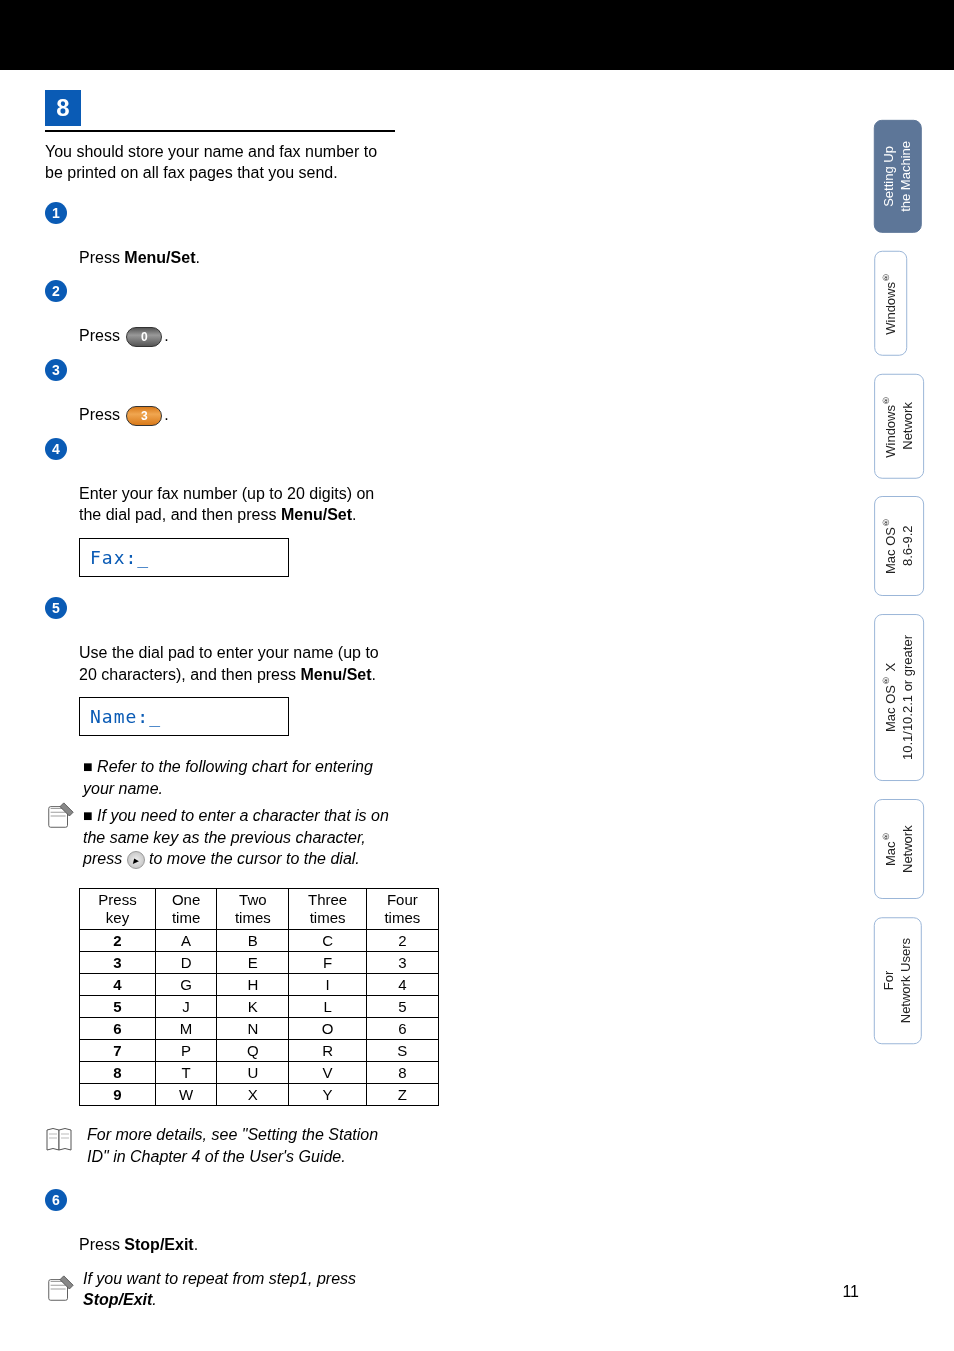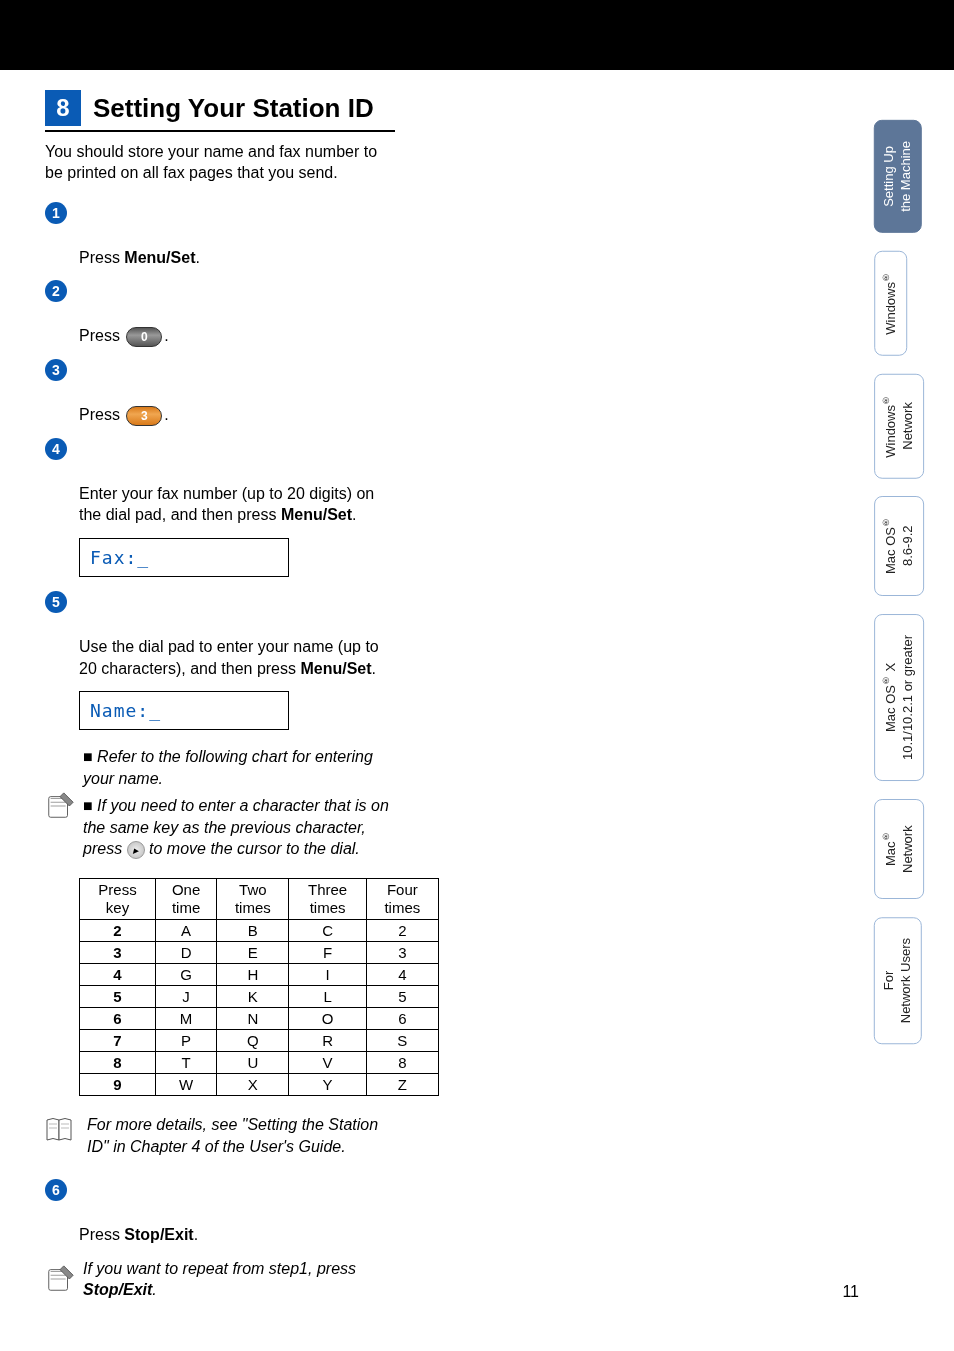--- a/index.html
+++ b/index.html
@@ -87,21 +87,21 @@
       font-weight: bold;
       vertical-align: middle;
       margin: 0 2px;
     }
     .key-oval.orange {
       background: linear-gradient(#d97a1a, #f0a650 40%, #d97a1a);
     }
     .lcd-box {
       border: 1px solid #000;
       padding: 8px 10px;
-      margin: 8px 0 14px 34px;
+      margin: 8px 0 20px 34px;
       width: 210px;
       font-family: monospace;
       font-size: 18px;
       color: #0a5bb5;
       letter-spacing: 1px;
     }
     .note-block {
       display: flex;
       align-items: center;
       margin: 16px 0 10px 0;
@@ -207,21 +207,20 @@
   </style>
 </head>
 <body>
 
 <div class="top-bar"></div>
 
 <div class="content">
 
   <div class="section-header">
     <div class="section-num">8</div>
-    <div class="section-title">Setting Your Station ID</div>
   </div>
 
   <p class="intro">You should store your name and fax number to be printed on all fax pages that you send.</p>
 
   <div class="step">
     <div class="step-num">1</div>
     <div class="step-body">
       <span>Press </span><b>Menu/Set</b><span>.</span>
     </div>
   </div>

